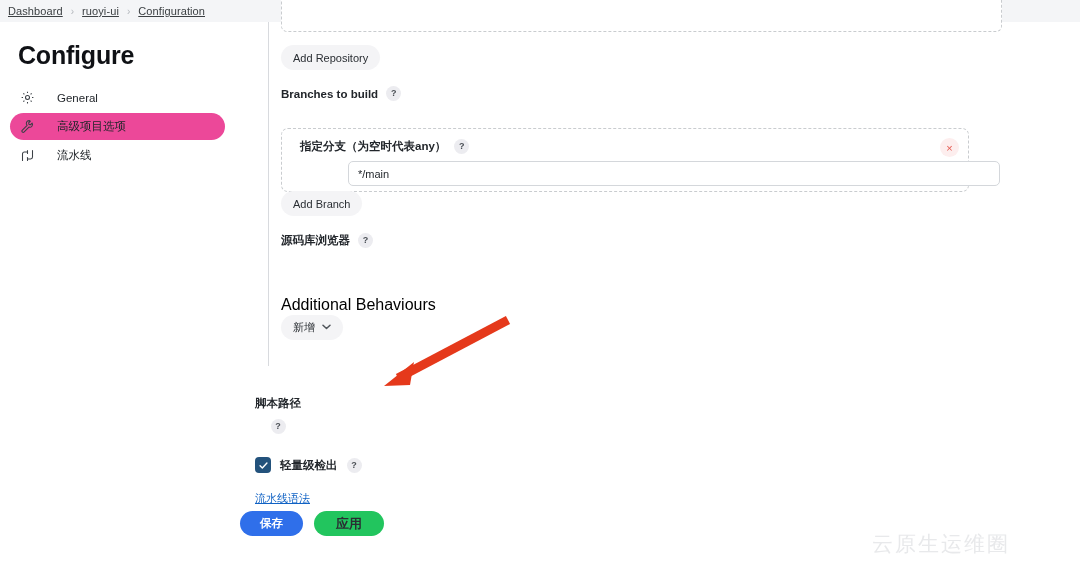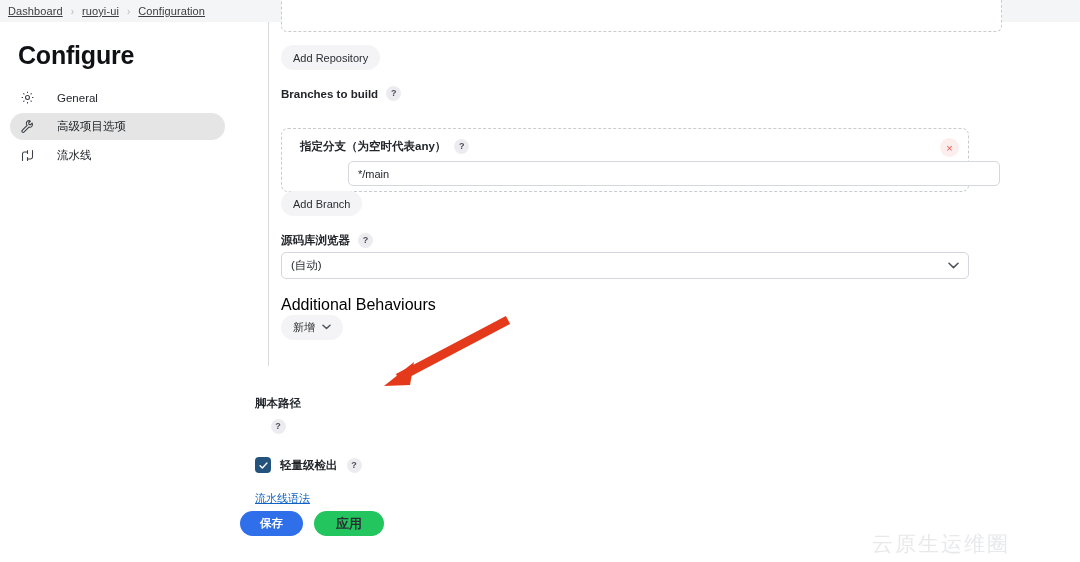--- a/index.html
+++ b/index.html
@@ -36,21 +36,21 @@
   }
   .side-list { position: absolute; left: 10px; top: 62px; width: 215px; }
   .side-item {
     display: flex; align-items: center; gap: 22px;
     height: 27px; padding: 0 10px;
     border-radius: 14px;
     margin-bottom: 2px;
     cursor: pointer;
     text-align: center;
   }
-  .side-item.sel { background: #e5e5e5; }
+  .side-item.sel { background: #ec4899; }
   .side-label { font-size: 11.5px; color: #22262b; white-space: nowrap; }
   .side-ico { width: 15px; height: 15px; display:block; flex:0 0 15px; color:#3b4046; }
   .side-ico svg { display:block; width:15px; height:15px; }
 
   
   .main { position: absolute; left: 235px; top: 22px; width: 845px; height: 540px; background:#fff; }
 
   
   .scm-section {
     position: absolute; left: 33px; top: 0px; width: 740px; height: 344px;
@@ -243,30 +243,20 @@
           </div>
         </div>
       </div>
 
       <button class="btn-soft abs" style="left:12px; top:169px;">Add Branch</button>
 
       <div class="label-row abs" style="left:12px; top:211px;">
         <span class="field-label">源码库浏览器</span>
         <span class="help">?</span>
       </div>
-      <div class="abs" style="left:12px; top:230px; width:688px;">
-        <div class="selin">
-          <span>(自动)</span>
-          <span class="chev">
-            <svg width="11" height="7" viewBox="0 0 11 7" fill="none" stroke="#4d5257" stroke-width="1.5" stroke-linecap="round" stroke-linejoin="round">
-              <path d="M1 1.3l4.5 4.3L10 1.3"></path>
-            </svg>
-          </span>
-        </div>
-      </div>
 
       <div class="abs" style="left:12px; top:274px;">Additional Behaviours</div>
       <button class="btn-soft abs" style="left:12px; top:293px;">
         <span>新增</span>
         <span class="caret">
           <svg width="9" height="6" viewBox="0 0 9 6" fill="none" stroke="#50555b" stroke-width="1.5" stroke-linecap="round" stroke-linejoin="round">
             <path d="M1 1.2l3.5 3.3L8 1.2"></path>
           </svg>
         </span>
       </button>

